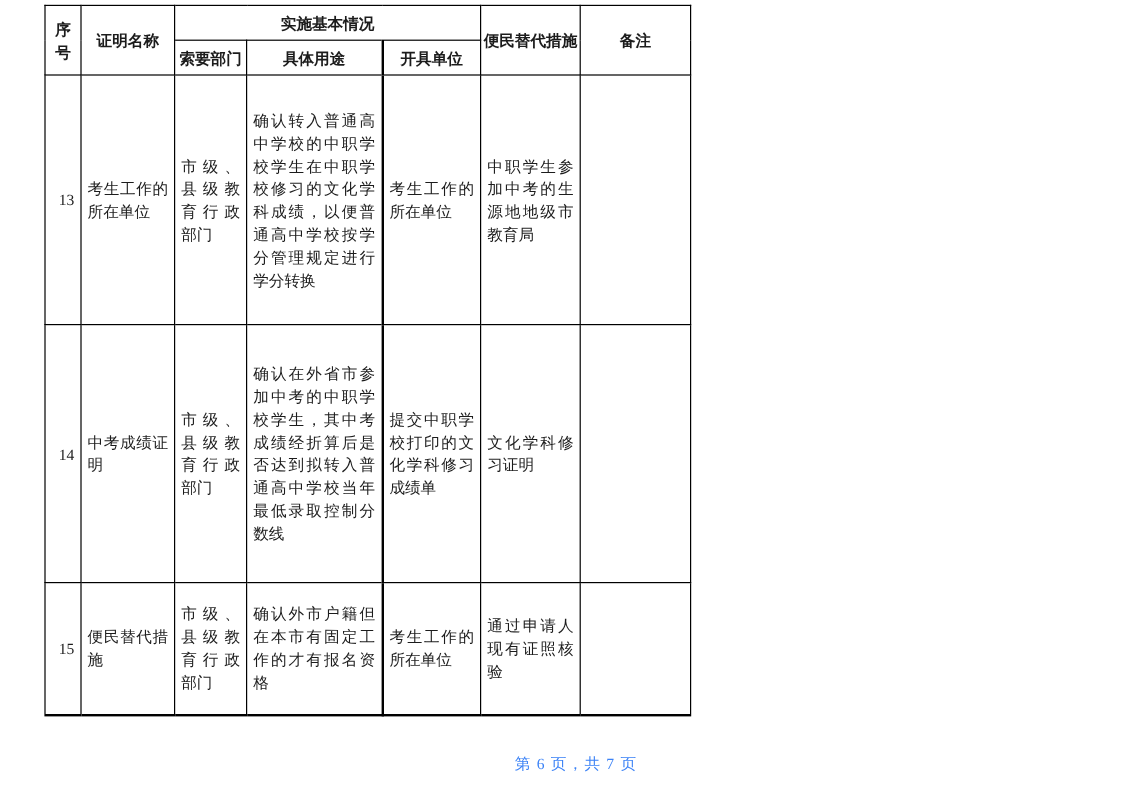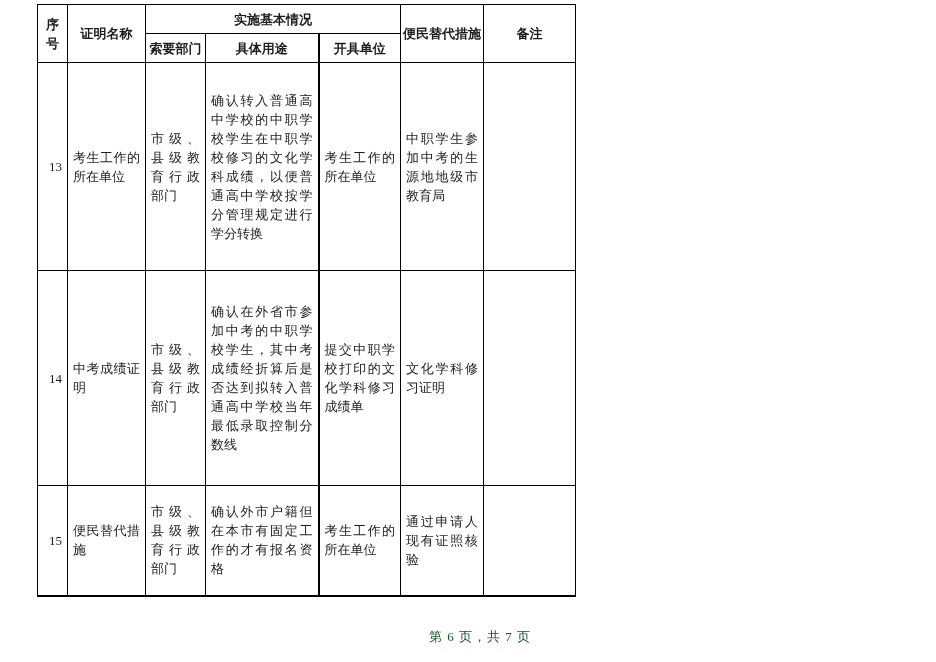--- a/index.html
+++ b/index.html
@@ -56,21 +56,21 @@
   tr.row-14 { height: 215px; }
   tr.row-15 { height: 110px; }
   .page-footer {
     position: absolute;
     left: 380px;
     top: 628px;
     width: 200px;
     text-align: center;
     font-size: 13px;
     letter-spacing: 1px;
-    color: #14532d;
+    color: #3b82f6;
     white-space: nowrap;
   }
 </style>
 </head>
 <body>
 
 <div class="page">
 
   <table class="cert-table">
     <colgroup>

